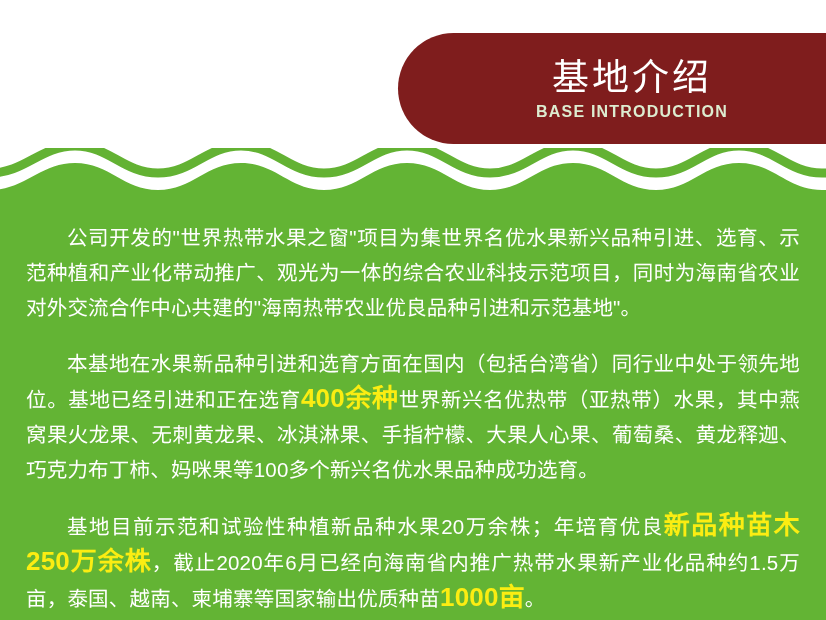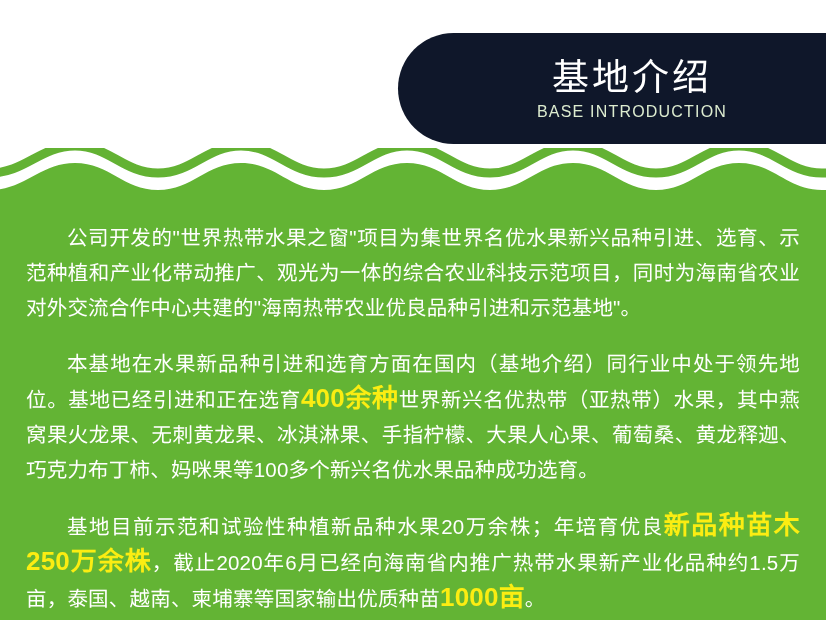--- a/index.html
+++ b/index.html
@@ -23,21 +23,21 @@
     overflow: hidden;
   }
 
   
   .header-banner {
     position: absolute;
     left: 398px;
     top: 33px;
     width: 428px;
     height: 111px;
-    background: #0f172a;
+    background: #7f1d1d;
     border-top-left-radius: 56px;
     border-bottom-left-radius: 56px;
     border-top-right-radius: 0;
     border-bottom-right-radius: 0;
     box-sizing: border-box;
     display: flex;
     flex-direction: column;
     align-items: center;
     justify-content: center;
     padding-left: 40px;
@@ -49,21 +49,21 @@
     letter-spacing: 3px;
     font-weight: 400;
     margin: 0 0 2px 0;
     white-space: nowrap;
   }
   .header-subtitle {
     color: #ddecd0;
     font-size: 16px;
     line-height: 20px;
     letter-spacing: 1.2px;
-    font-weight: 400;
+    font-weight: 700;
     margin: 0;
     white-space: nowrap;
   }
 
   
   .wave-wrap {
     position: absolute;
     left: 0;
     top: 148px;
     width: 826px;
@@ -131,19 +131,19 @@
 
   <div class="header-banner">
     <h1 class="header-title">基地介绍</h1>
     <div class="header-subtitle">BASE INTRODUCTION</div>
   </div>
 
   <div class="content">
 
     <p class="para">公司开发的"世界热带水果之窗"项目为集世界名优水果新兴品种引进、选育、示范种植和产业化带动推广、观光为一体的综合农业科技示范项目，同时为海南省农业对外交流合作中心共建的"海南热带农业优良品种引进和示范基地"。</p>
 
-    <p class="para"><span>本基地在水果新品种引进和选育方面在国内（基地介绍）同行业中处于领先地位。基地已经引进和正在选育</span><span class="hl">400余种</span><span>世界新兴名优热带（亚热带）水果，其中燕窝果火龙果、无刺黄龙果、冰淇淋果、手指柠檬、大果人心果、葡萄桑、黄龙释迦、巧克力布丁柿、妈咪果等100多个新兴名优水果品种成功选育。</span></p>
+    <p class="para"><span>本基地在水果新品种引进和选育方面在国内（包括台湾省）同行业中处于领先地位。基地已经引进和正在选育</span><span class="hl">400余种</span><span>世界新兴名优热带（亚热带）水果，其中燕窝果火龙果、无刺黄龙果、冰淇淋果、手指柠檬、大果人心果、葡萄桑、黄龙释迦、巧克力布丁柿、妈咪果等100多个新兴名优水果品种成功选育。</span></p>
 
     <p class="para"><span>基地目前示范和试验性种植新品种水果20万余株；年培育优良</span><span class="hl">新品种苗木250万余株</span><span>，截止2020年6月已经向海南省内推广热带水果新产业化品种约1.5万亩，泰国、越南、柬埔寨等国家输出优质种苗</span><span class="hl">1000亩</span><span>。</span></p>
 
   </div>
 
 </div>
 
 </body></html>

